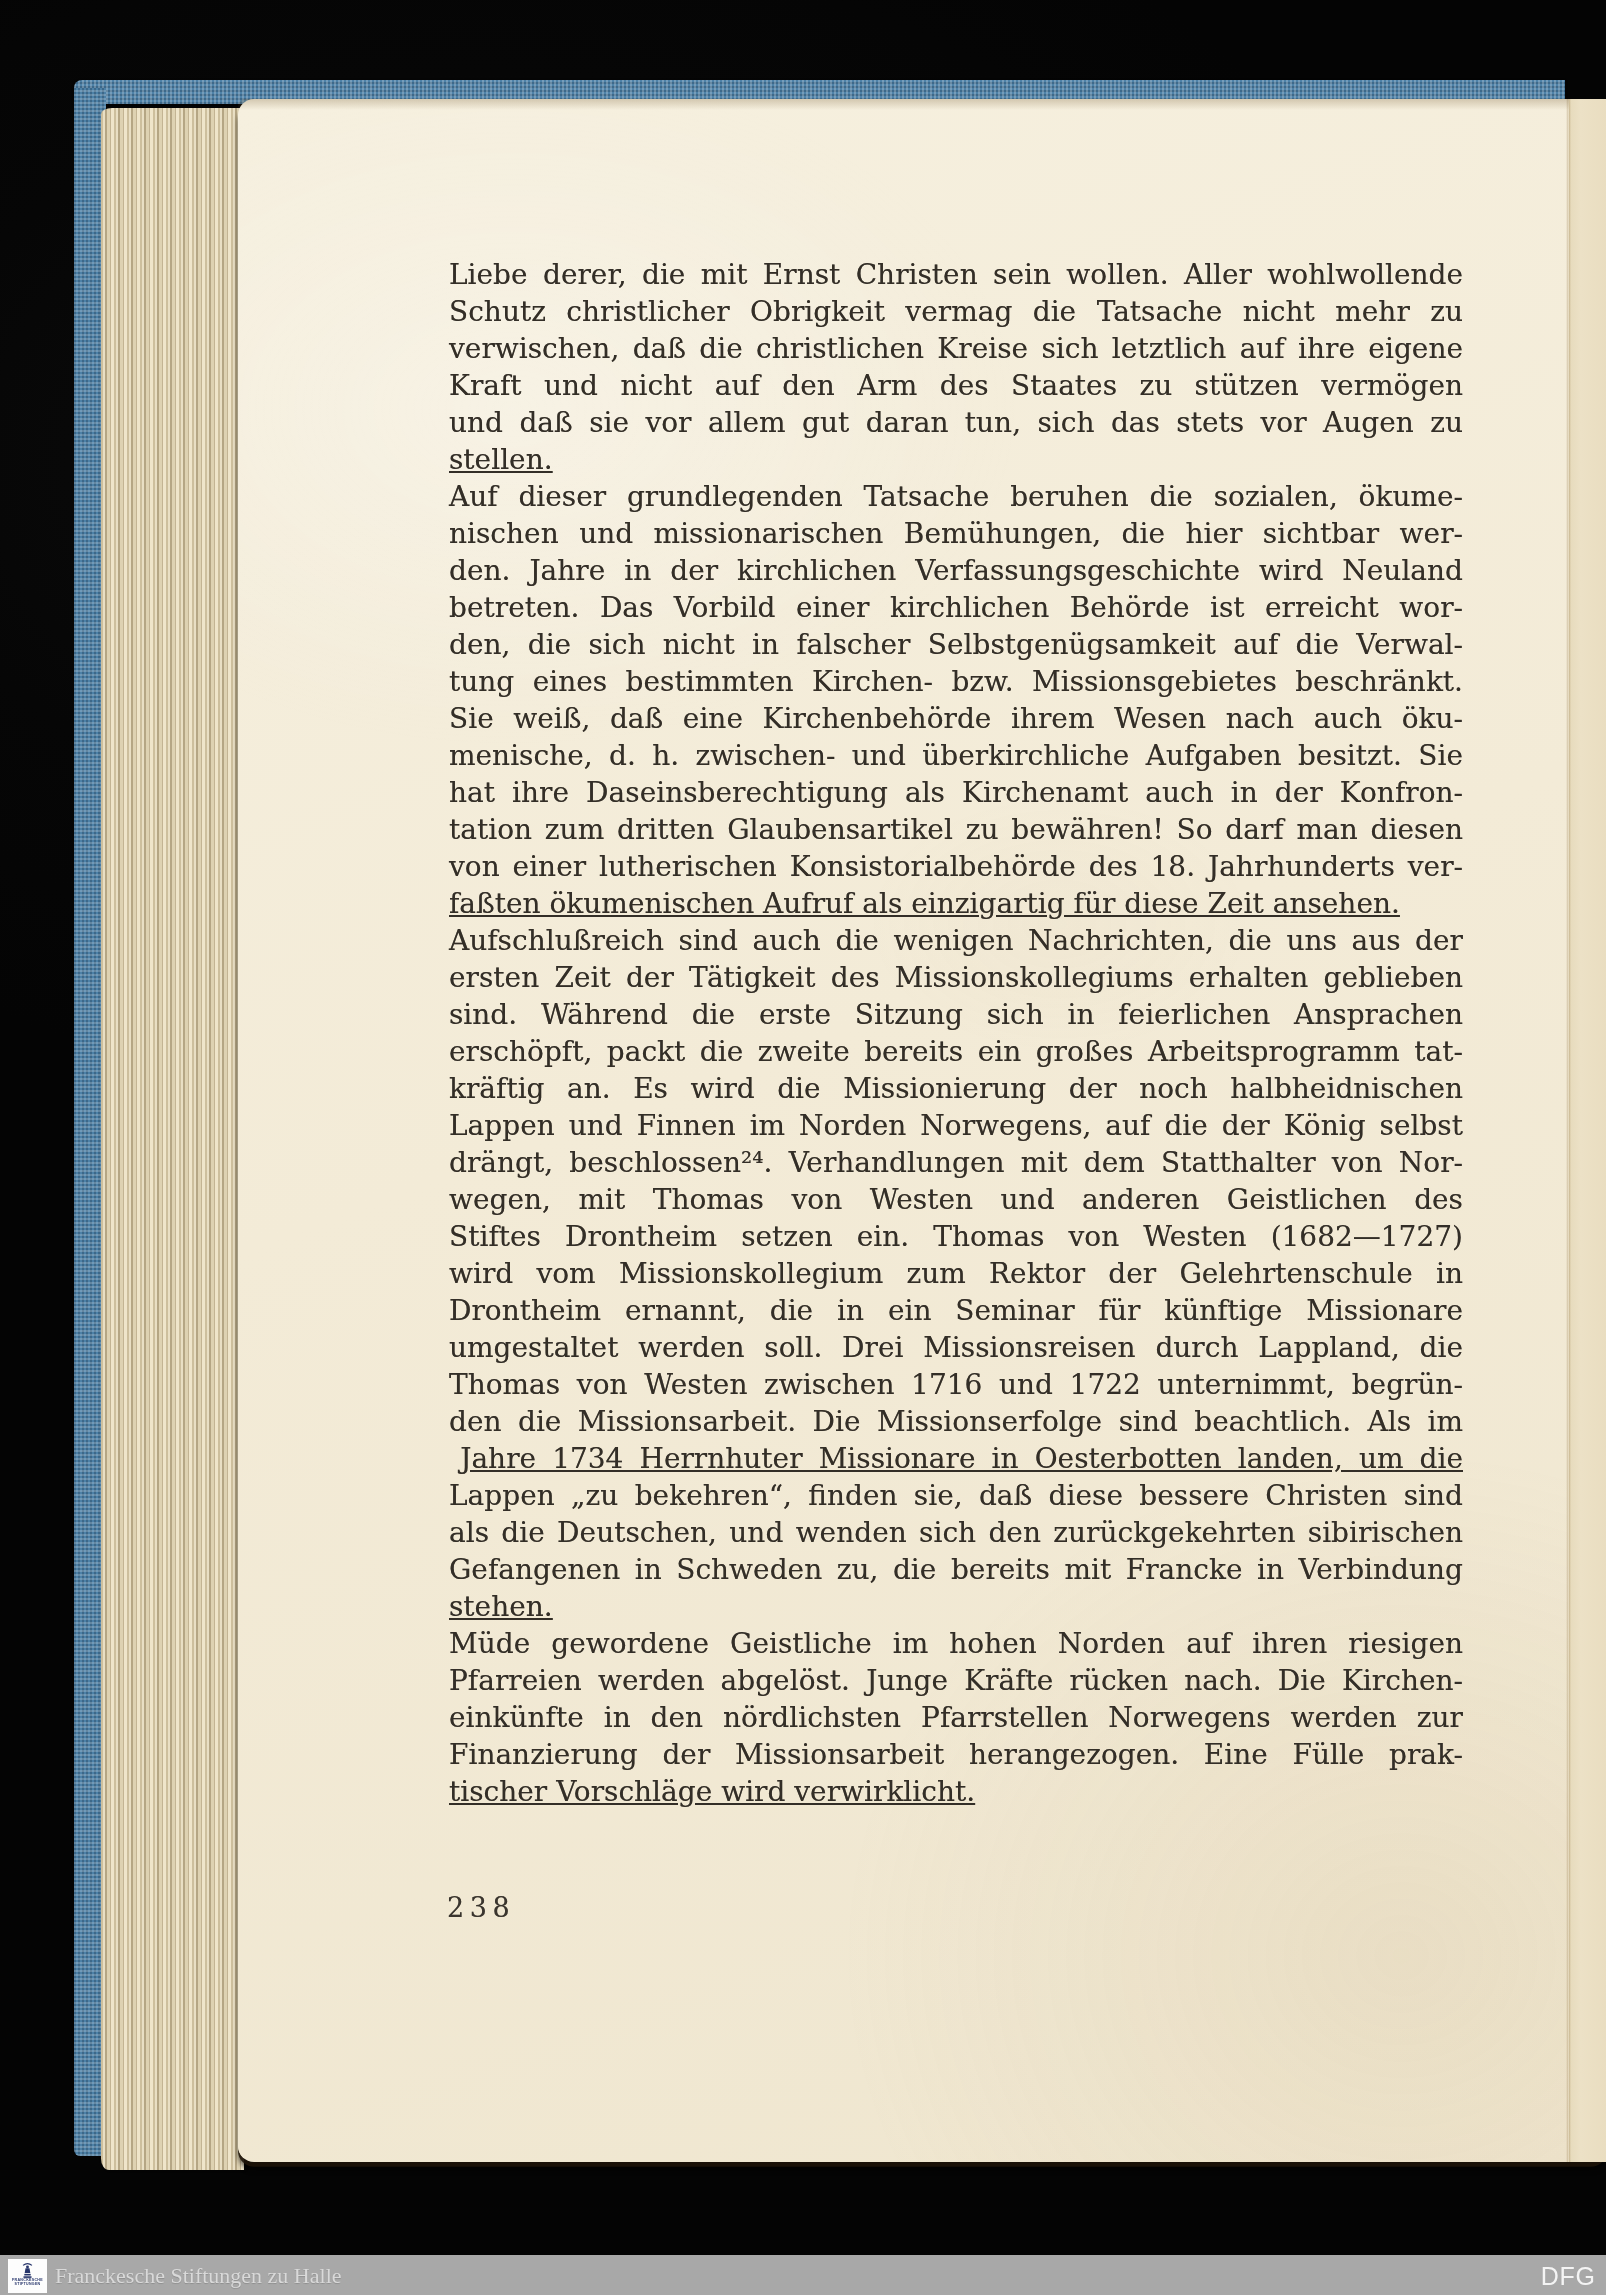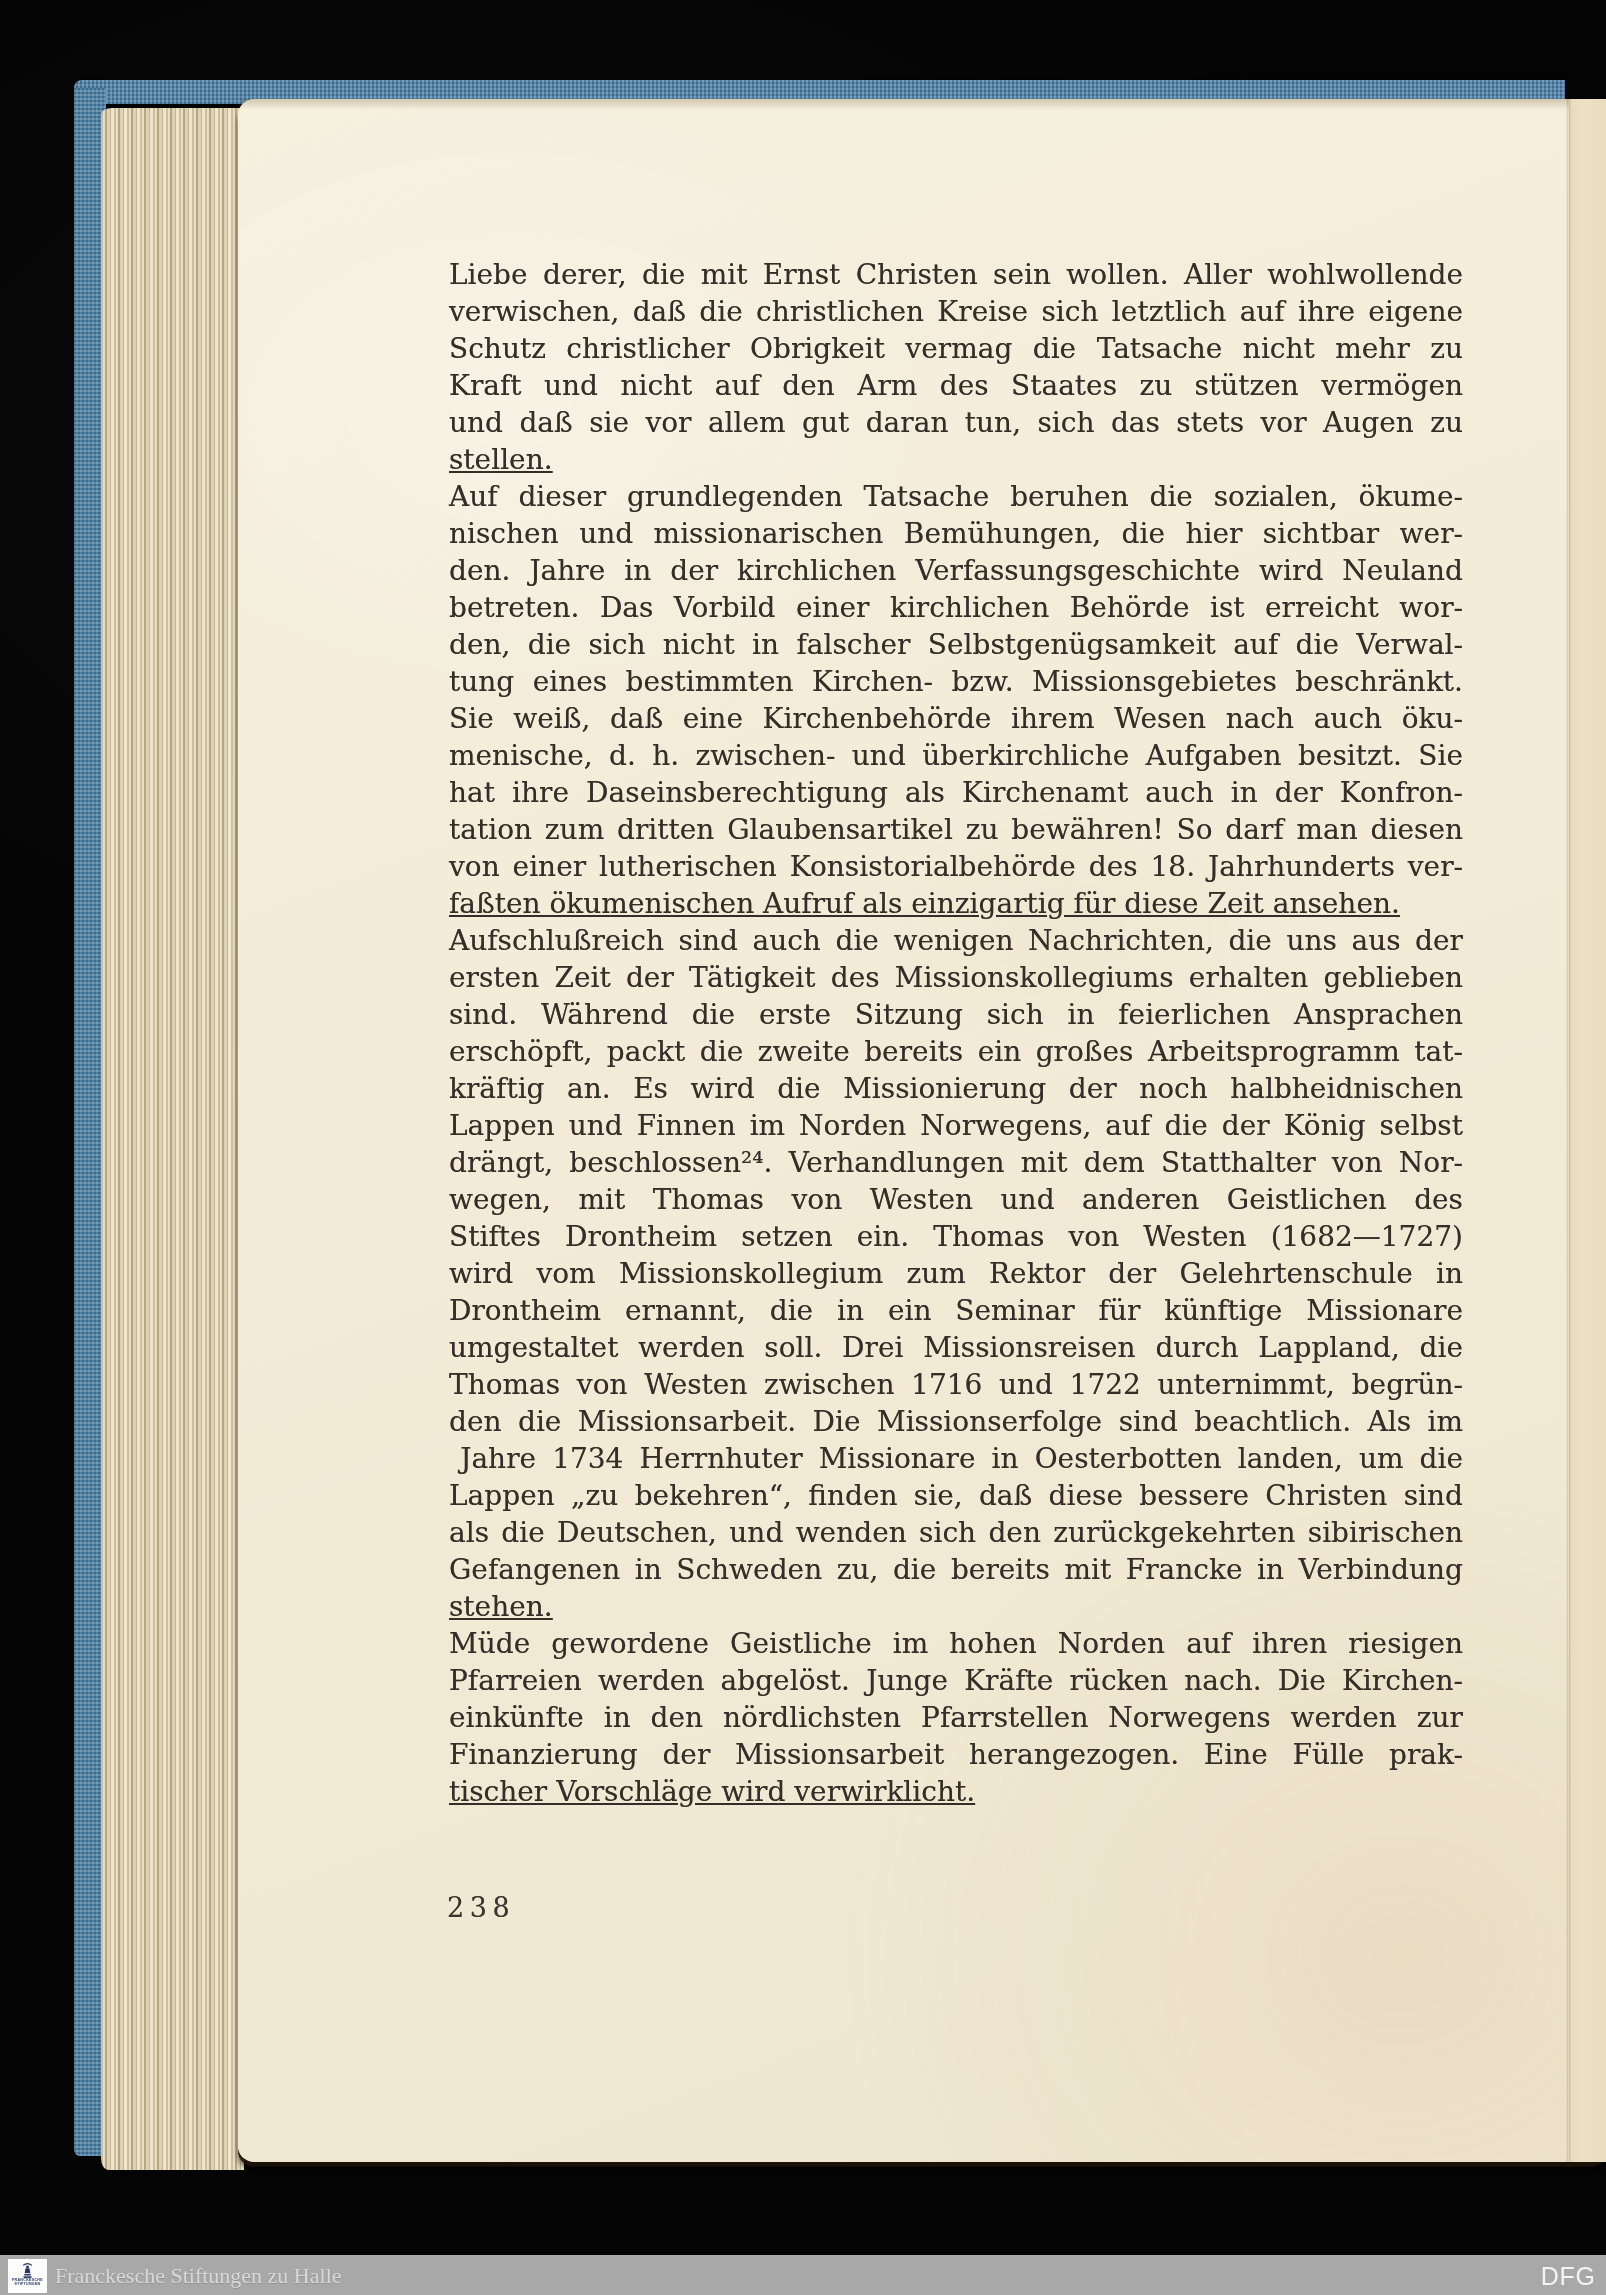--- a/index.html
+++ b/index.html
@@ -48,21 +48,21 @@
     background:linear-gradient(90deg,#e6dabb 0%,#ece1c6 30%,#e9ddc0 100%);}
   .gutter-crease{position:absolute;right:36px;top:0;width:4.8px;height:100%;
     background:linear-gradient(90deg, rgba(140,110,60,0) 0%, rgba(140,110,60,.35) 45%, #fdf6e0 55%, rgba(140,110,60,.25) 70%, rgba(140,110,60,0) 100%);}
   
   .text-block{position:absolute;left:211px;top:157px;width:1014px;
     color:#332e27;font-size:28px;
     text-shadow:0 0 0.5px rgba(51,46,39,.55);}
   .line{height:37px;line-height:37px;white-space:normal;
     text-align:justify;text-align-last:justify;}
   .line.para-last{text-align-last:left;text-decoration:underline;}
-  .line.indent{text-indent:11.2px;}
+  .line.indent{text-indent:11.2px;text-decoration:underline;}
   .page-number{position:absolute;left:209px;top:1793px;font-size:27px;
     letter-spacing:5.6px;color:#3a352e;text-shadow:0 0 0.5px rgba(51,46,39,.5);}
   
   .footer-bar{position:absolute;left:0;top:2255px;width:1607px;height:41px;
     background:#a8a8a8;}
   .logo-box{position:absolute;left:8px;top:4px;width:39px;height:34px;background:#fdfdfd;
     display:flex;flex-direction:column;align-items:center;justify-content:flex-start;}
   .logo-glyph{width:13px;height:17.7px;margin-top:1.6px;}
   .logo-text{font-family:"Liberation Sans",sans-serif;font-size:3.6px;line-height:4px;
     color:#27356b;letter-spacing:0.3px;text-align:center;font-weight:bold;}
@@ -81,22 +81,22 @@
   <div class="cover-top"></div>
   <div class="cover-left"></div>
   <div class="page-stack"></div>
 
   <div class="page-main">
     <div class="facing-sliver"></div>
     <div class="gutter-crease"></div>
 
     <div class="text-block">
         <div class="line">Liebe derer, die mit Ernst Christen sein wollen. Aller wohlwollende</div>
+        <div class="line">Schutz christlicher Obrigkeit vermag die Tatsache nicht mehr zu</div>
         <div class="line">verwischen, daß die christlichen Kreise sich letztlich auf ihre eigene</div>
-        <div class="line">Schutz christlicher Obrigkeit vermag die Tatsache nicht mehr zu</div>
         <div class="line">Kraft und nicht auf den Arm des Staates zu stützen vermögen</div>
         <div class="line">und daß sie vor allem gut daran tun, sich das stets vor Augen zu</div>
         <div class="line para-last">stellen.</div>
         <div class="line">Auf dieser grundlegenden Tatsache beruhen die sozialen, ökume-</div>
         <div class="line">nischen und missionarischen Bemühungen, die hier sichtbar wer-</div>
         <div class="line">den. Jahre in der kirchlichen Verfassungsgeschichte wird Neuland</div>
         <div class="line">betreten. Das Vorbild einer kirchlichen Behörde ist erreicht wor-</div>
         <div class="line">den, die sich nicht in falscher Selbstgenügsamkeit auf die Verwal-</div>
         <div class="line">tung eines bestimmten Kirchen- bzw. Missionsgebietes beschränkt.</div>
         <div class="line">Sie weiß, daß eine Kirchenbehörde ihrem Wesen nach auch öku-</div>

